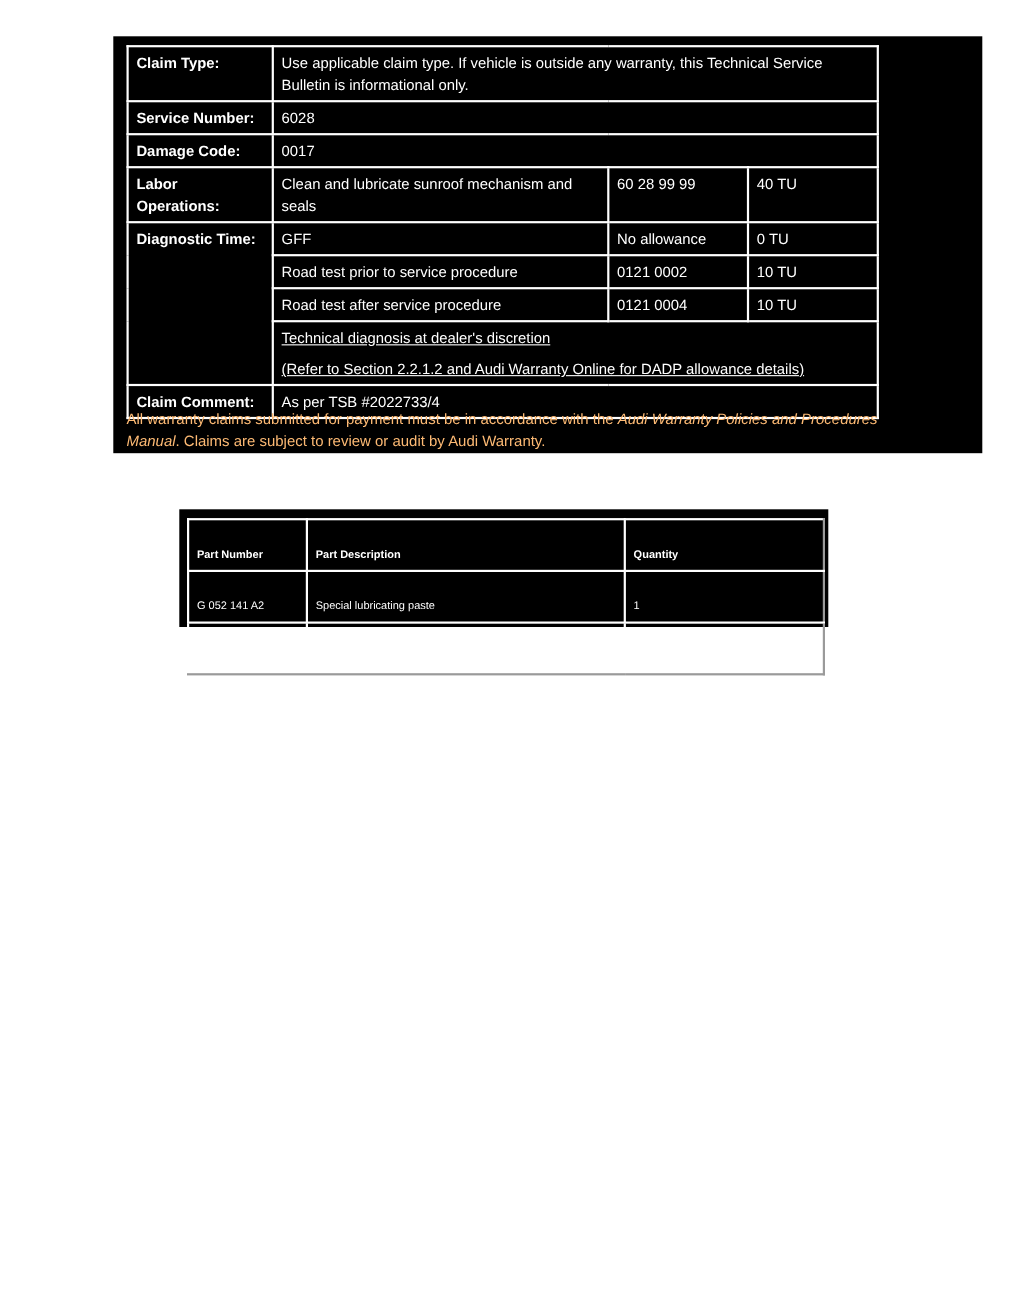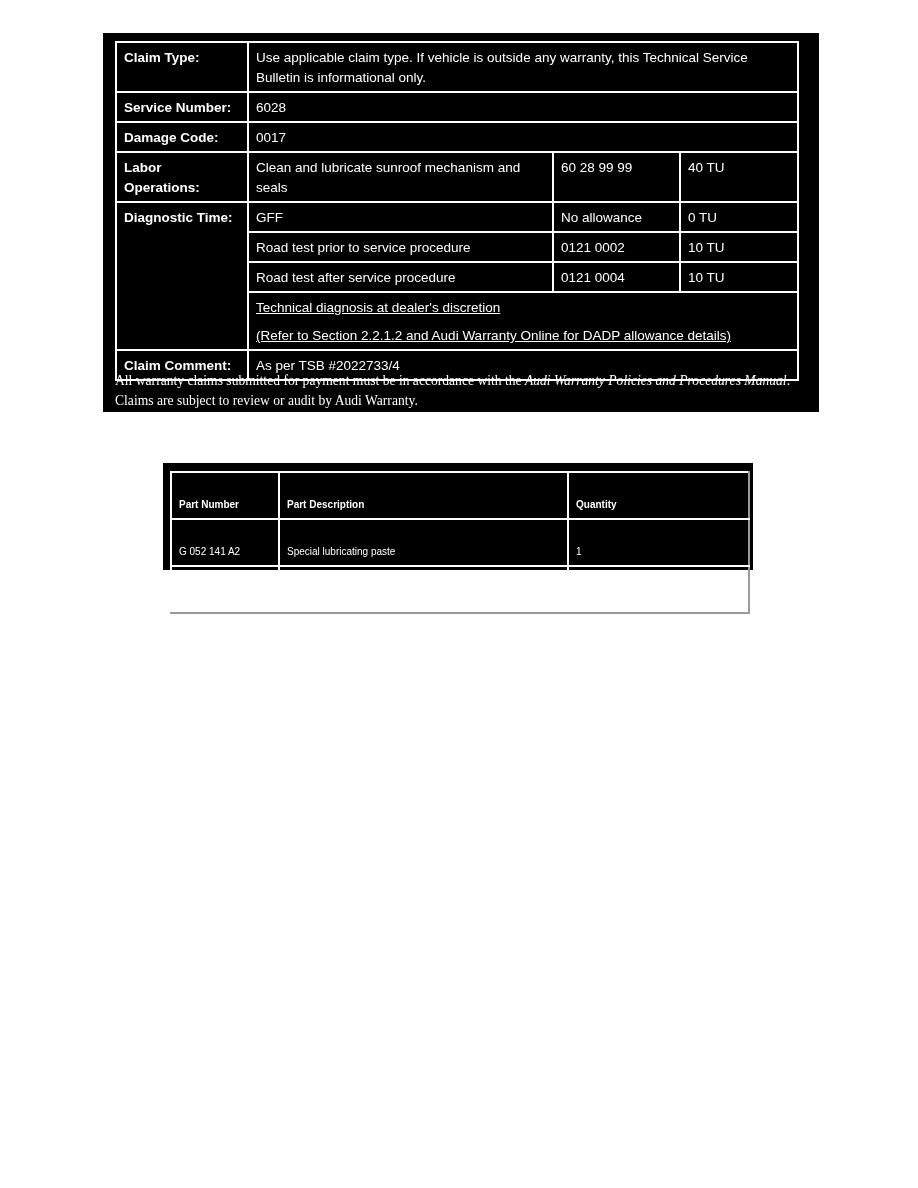--- a/index.html
+++ b/index.html
@@ -12,21 +12,21 @@
     position: relative;
   }
   .panel {
     position: absolute;
     background: #000000;
     color: #ffffff;
   }
   .panel-claim {
     left: 103px;
     top: 33px;
-    width: 716px;
+    width: 790px;
     height: 379px;
   }
   .panel-parts {
     left: 163px;
     top: 463px;
     width: 590px;
     height: 107px;
   }
   table {
     border-collapse: collapse;
@@ -59,22 +59,21 @@
   .r9 { height: 28px; }
   .diag-note-line2 { margin-top: 8px; }
   .legal-note {
     position: absolute;
     left: 12px;
     top: 338px;
     width: 694px;
     margin: 0;
     font-size: 13.6px;
     line-height: 20px;
-    color: #ffffff;
-    font-family: Liberation Serif, serif;
+    color: #fdba74;
   }
   .parts-table {
     left: 7px;
     top: 8px;
     width: 578px;
   }
   .parts-table th,
   .parts-table td {
     border: 2px solid #ffffff;
     padding: 22px 7px 3px 7px;

